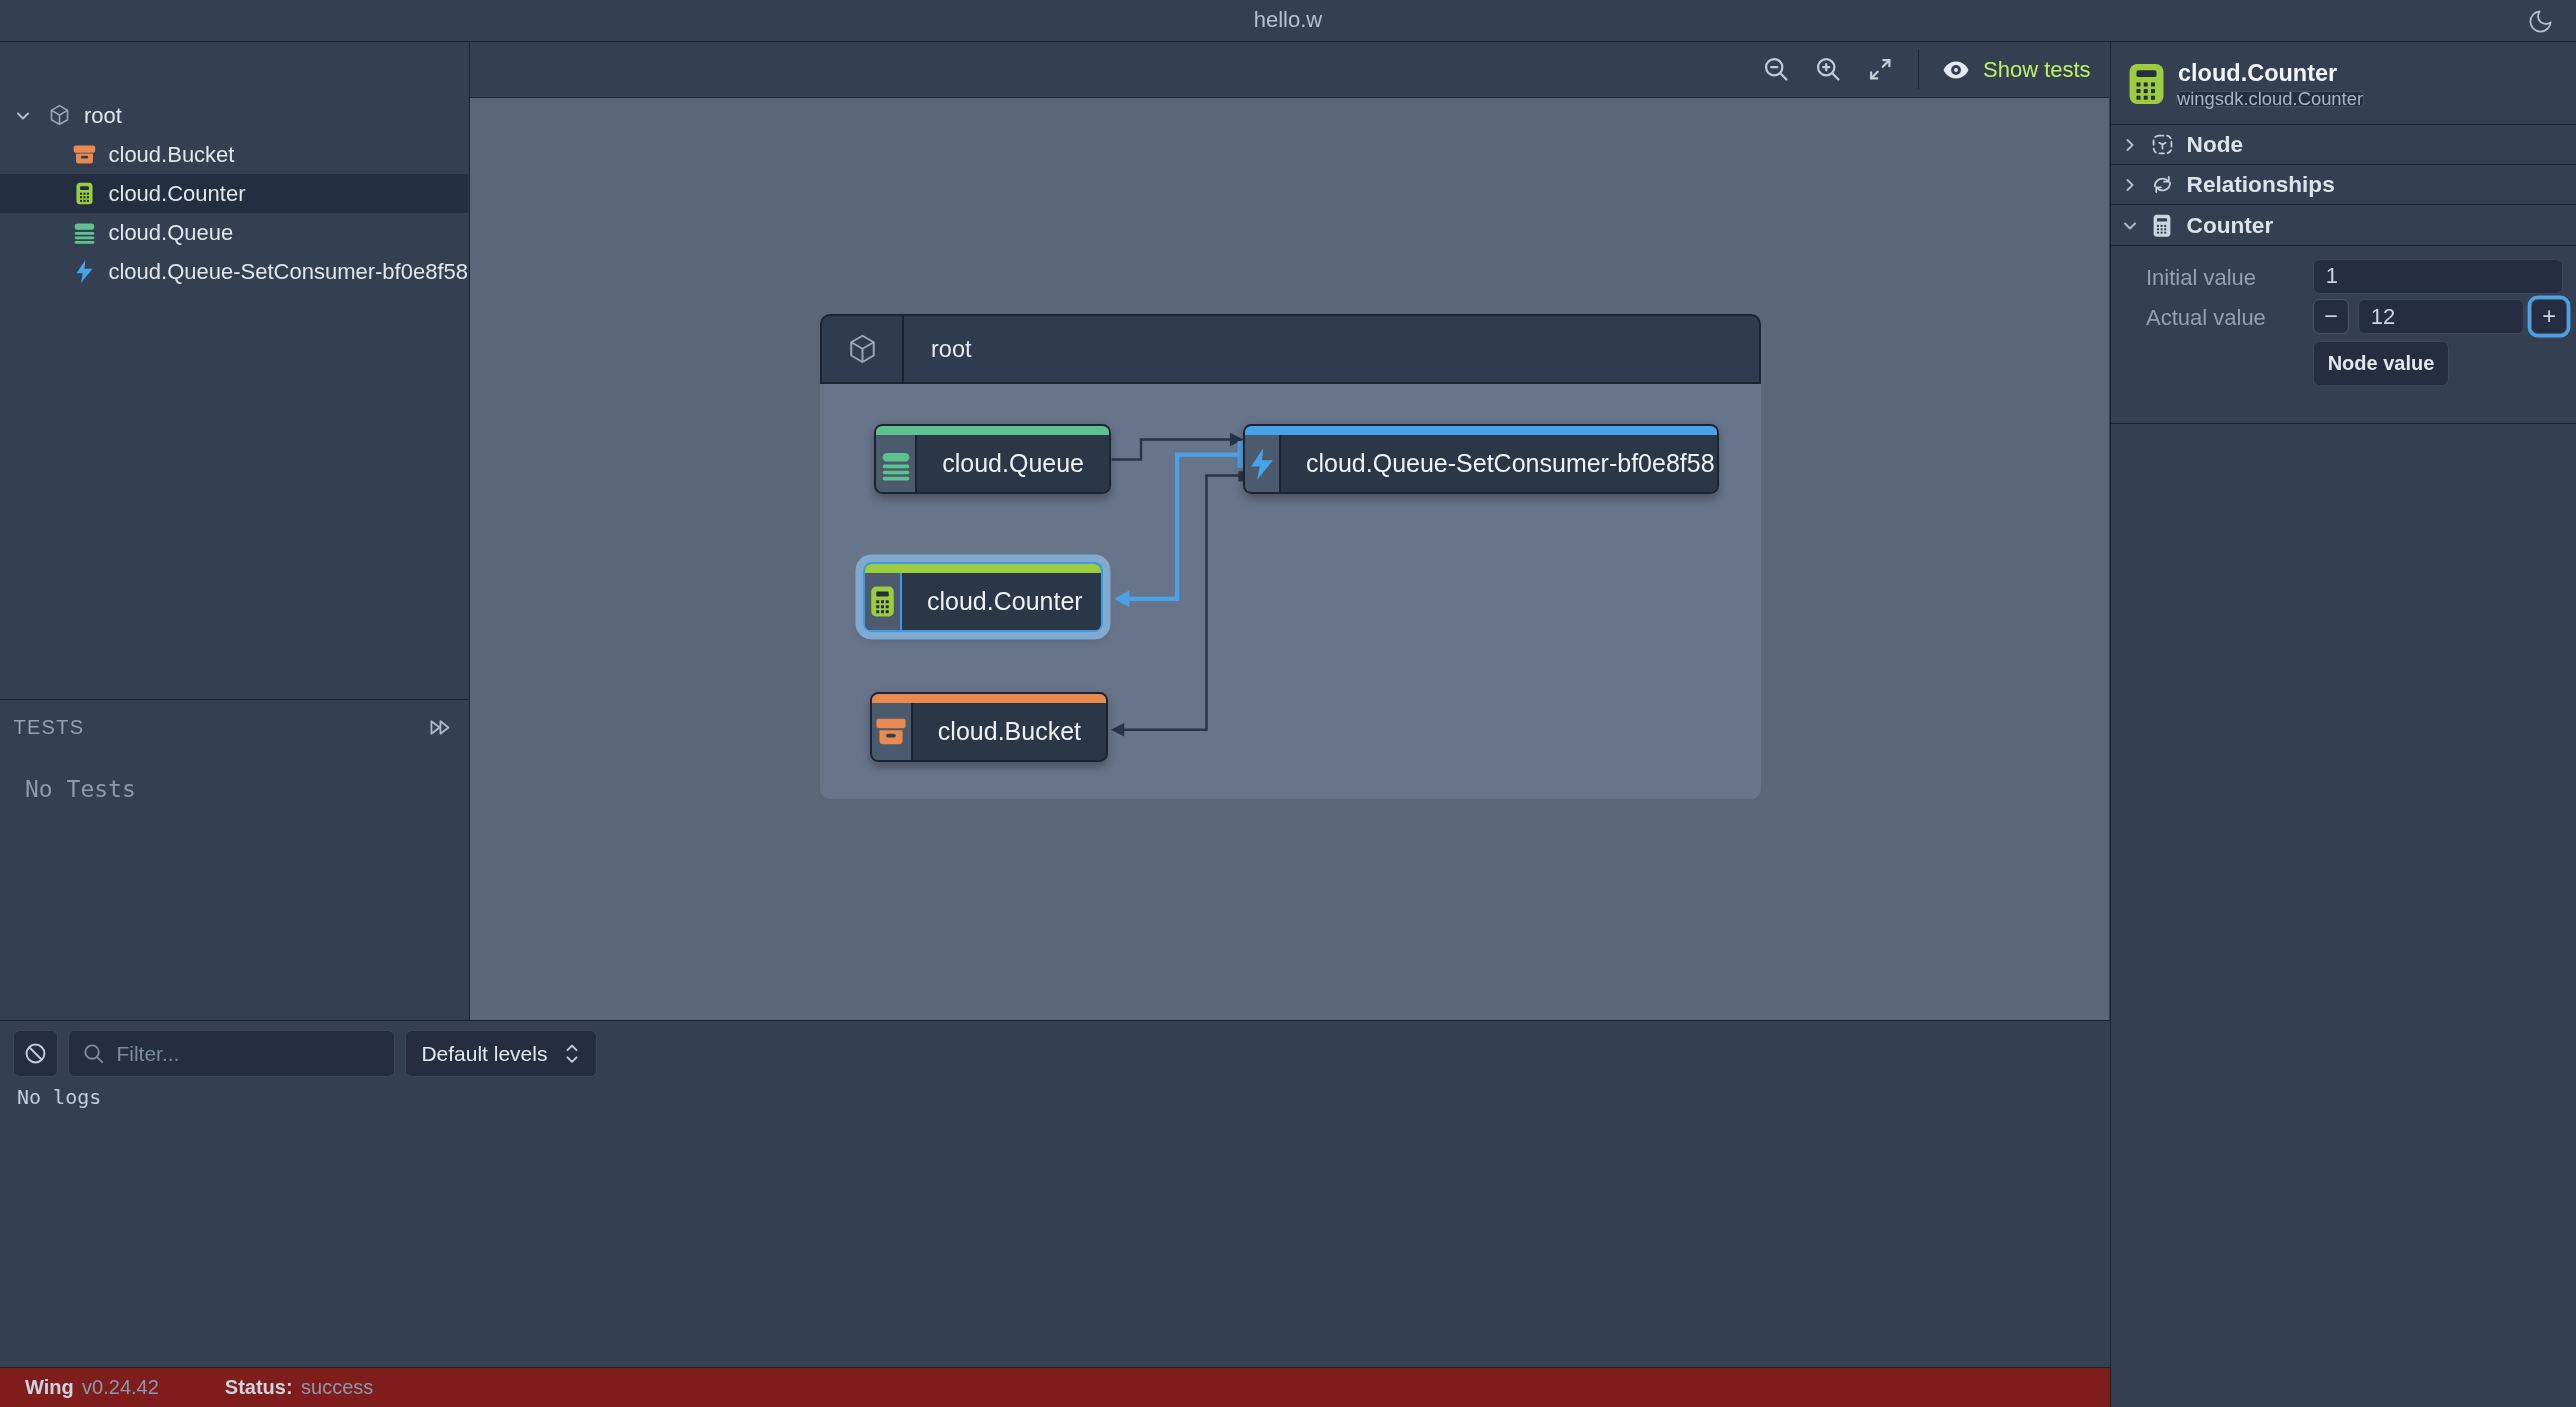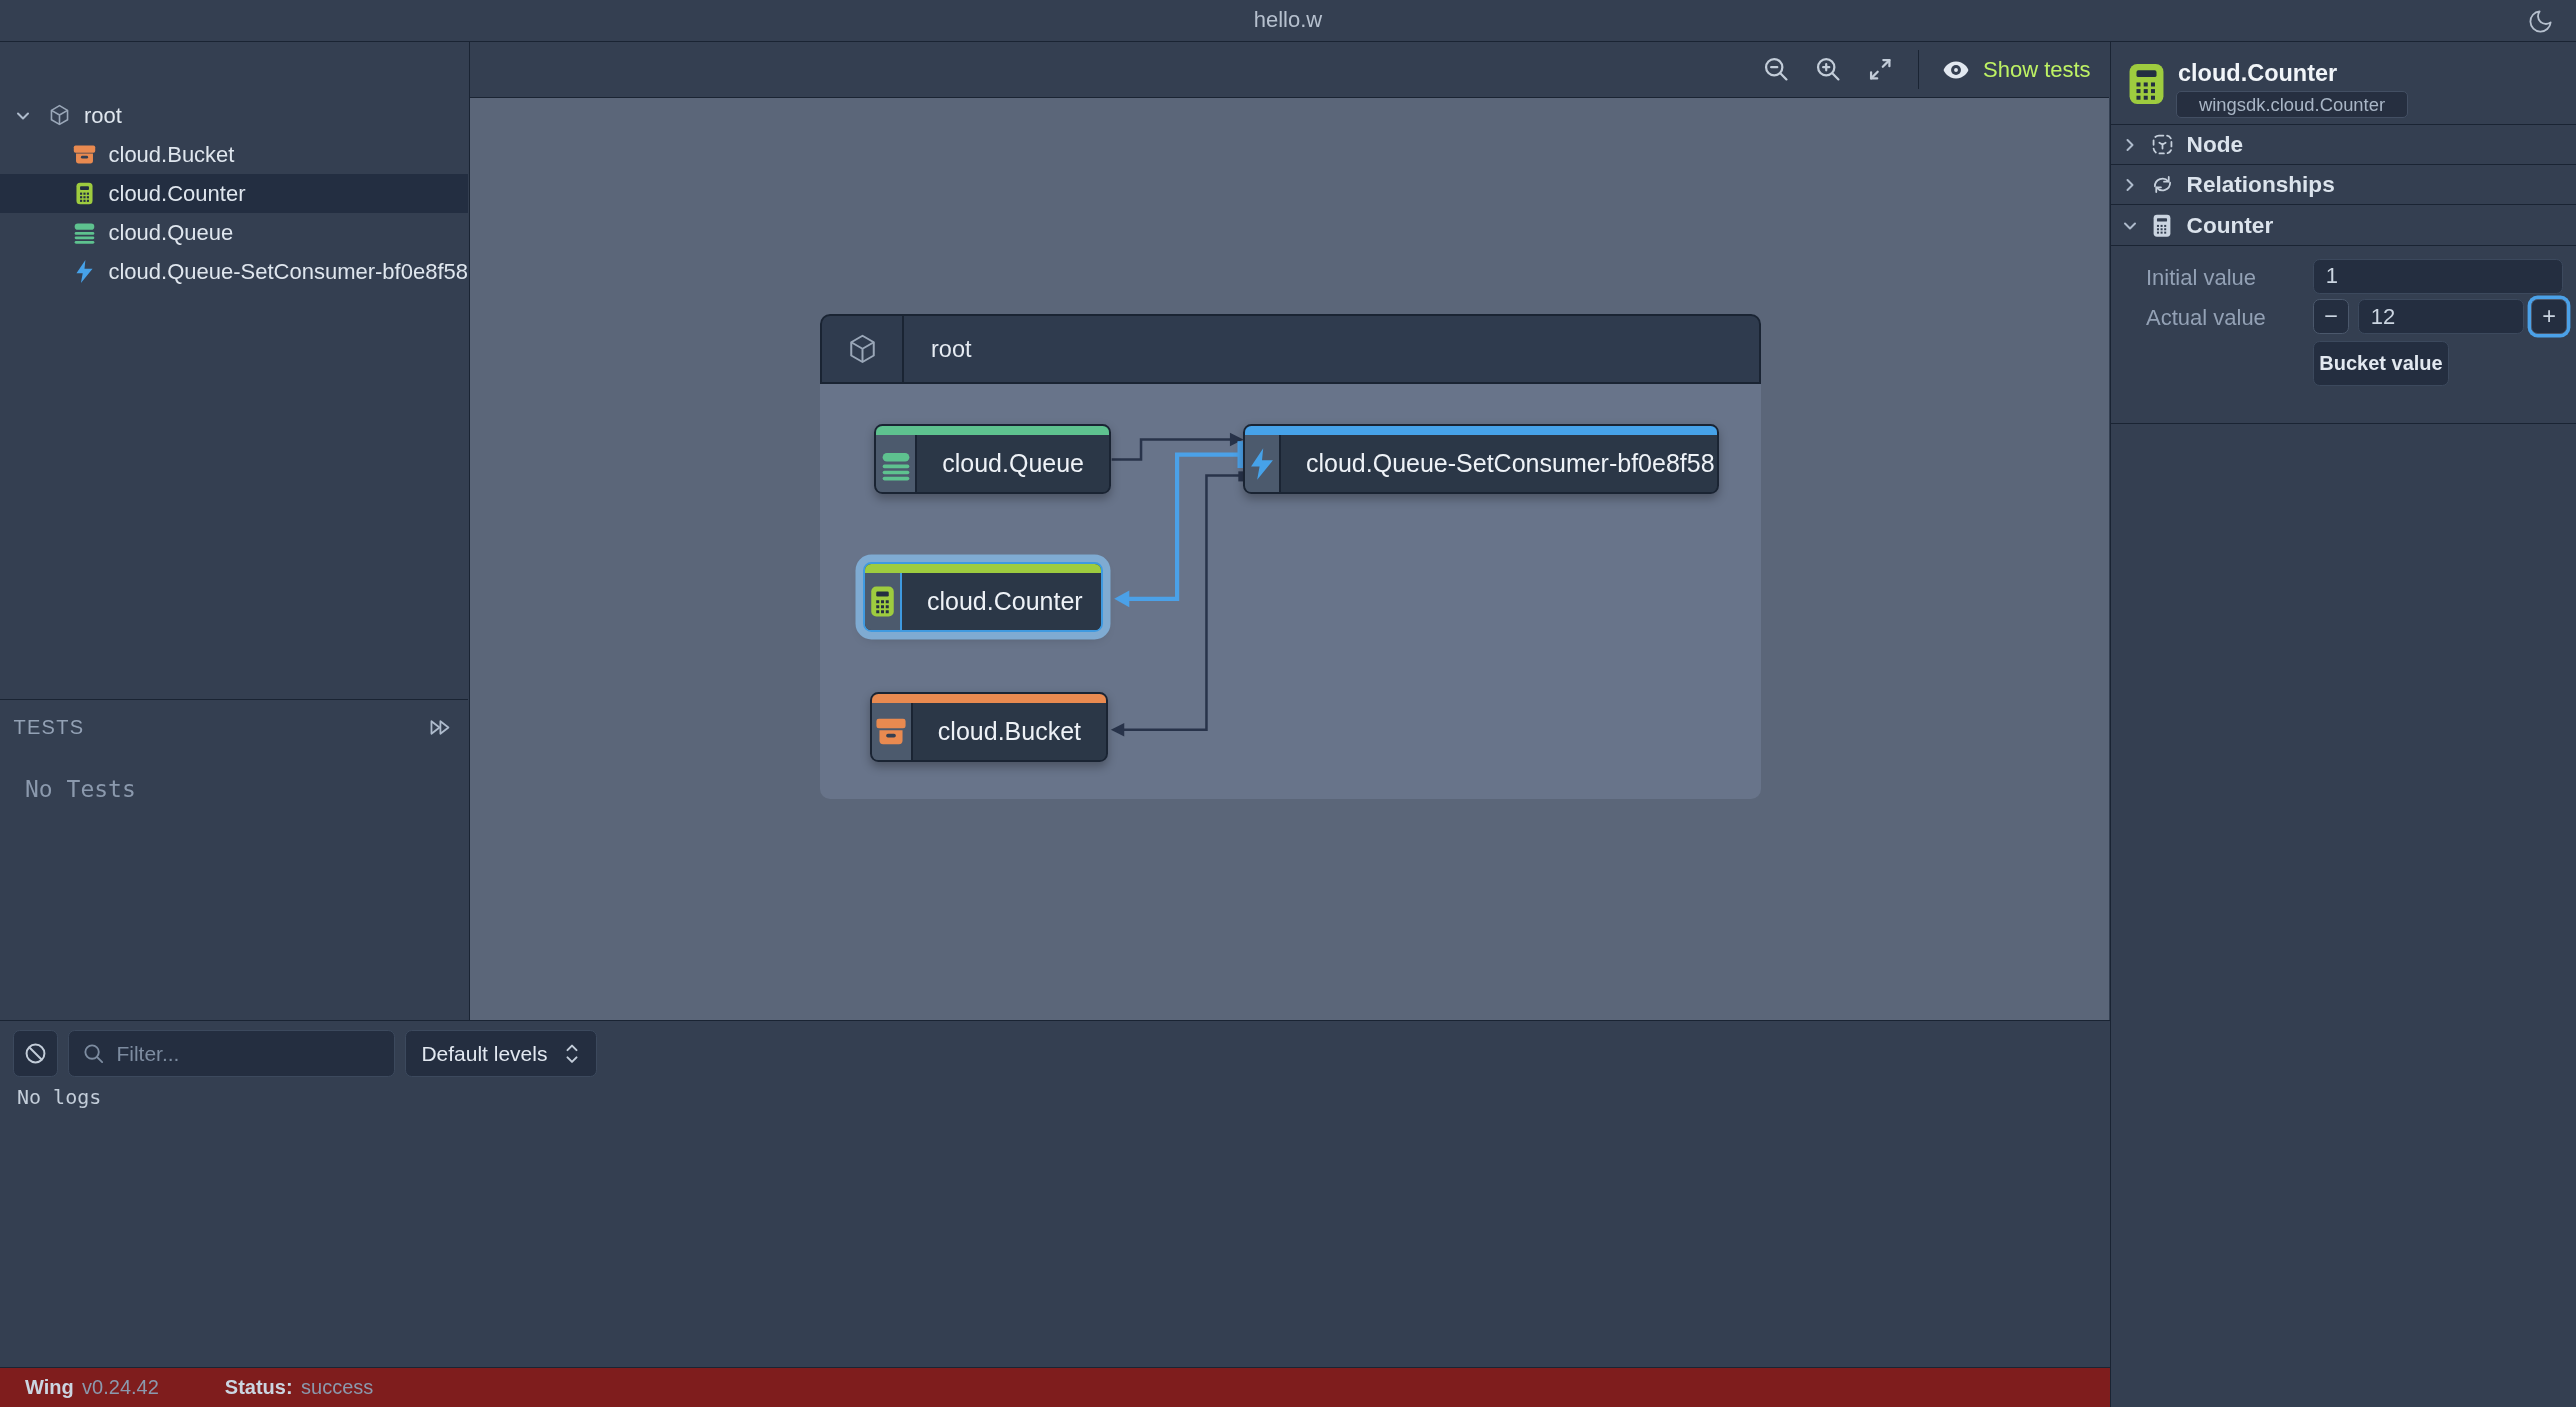--- a/index.html
+++ b/index.html
@@ -52,21 +52,21 @@
   #node-consumer { left:773px; top:326px; width:476px; height:70px; }
   #node-counter  { left:393px; top:464px; width:240px; height:70px; border-color:#3f9ae0; box-shadow:0 0 0 7.5px #7fabd2, 0 4.2px 11.7px rgba(0,0,0,.25); }
   #node-counter .nicon { border-right-color:#3f9ae0; }
   #node-bucket   { left:400px; top:594px; width:238px; height:70px; }
 
   
   #inspector { position:absolute; left:2110px; top:42px; width:466px; height:1365px; background:#343f51; border-left:1.7px solid #1a2433; }
   #insp-header { position:absolute; left:0; top:0; width:466px; height:83px; border-bottom:1.7px solid #1a2433; }
   #insp-res-icon { position:absolute; left:17px; top:20px; }
   #insp-res-name { position:absolute; left:67px; top:18.4px; font-size:23.5px; font-weight:bold; color:#f1f5f9; }
-  #insp-res-badge { position:absolute; left:65px; top:49px; height:27px; display:inline-flex; align-items:center; padding:0 22px; background:#262f40; border:1.7px solid #434f63; border-radius:5px; font-size:18.4px; color:#a9b6c6; }
+  #insp-res-badge { position:absolute; left:65px; top:49px; height:16px; display:inline-flex; align-items:center; padding:0 0; background:#262f40; border:1.7px solid #434f63; border-radius:5px; font-size:18.4px; color:#a9b6c6; }
   .section-row { position:absolute; left:0; width:466px; height:40px; border-bottom:1.7px solid #1a2433; display:flex; align-items:center; cursor:pointer; }
   .section-row .chev { width:22px; margin-left:8.4px; display:flex; justify-content:center; }
   .section-row .s-icon { width:28.5px; margin-left:6.7px; display:flex; justify-content:center; }
   .section-row .s-label { margin-left:10px; font-size:22.6px; font-weight:bold; color:#dbe3ec; }
   #sec-node { top:83px; } #sec-rel { top:123px; } #sec-counter { top:164px; }
   #counter-content { position:absolute; left:0; top:205px; width:466px; height:177px; border-bottom:1.7px solid #1a2433; }
   .field-label { position:absolute; left:35px; font-size:22px; color:#93a1b5; }
   .ins-input { position:absolute; height:35px; background:#242e40; border:1.7px solid #3c495d; border-radius:6.7px; color:#cbd5e1; font-size:22px; padding:0 11.7px; font-family:"Liberation Sans",sans-serif; }
   .stepper-btn { position:absolute; width:36px; height:35px; background:#242e40; border:1.7px solid #4b586c; border-radius:6.7px; color:#cbd5e1; font-size:23.5px; display:flex; align-items:center; justify-content:center; cursor:pointer; }
   #btn-plus { box-shadow:0 0 0 3.4px #4ba1e8; }
@@ -406,21 +406,21 @@
     <span class="s-label">Counter</span>
   </div>
 
   <div id="counter-content">
     <span class="field-label" style="top:17.6px">Initial value</span>
     <input class="ins-input" style="left: 202px; top: 11.7px; width: 250px;" readonly="" value="1">
     <span class="field-label" style="top:58px">Actual value</span>
     <button class="stepper-btn" id="btn-minus" style="left:202px; top:52px;">−</button>
     <input class="ins-input" style="left: 247px; top: 52px; width: 166px;" value="12">
     <button class="stepper-btn" id="btn-plus" style="left:420px; top:52px;">+</button>
-    <button id="btn-reset">Bucket value</button>
+    <button id="btn-reset">Node value</button>
   </div>
 </div>
 
 <div id="logs">
   <div id="logs-toolbar">
     <button id="btn-clear-logs">
       <span>
         <svg width="25" height="25" viewBox="0 0 28 28" fill="none" stroke="#c3cdd9" stroke-width="2.2">
             <circle cx="14" cy="14" r="10"></circle>
             <path d="M7 7l14 14"></path>

